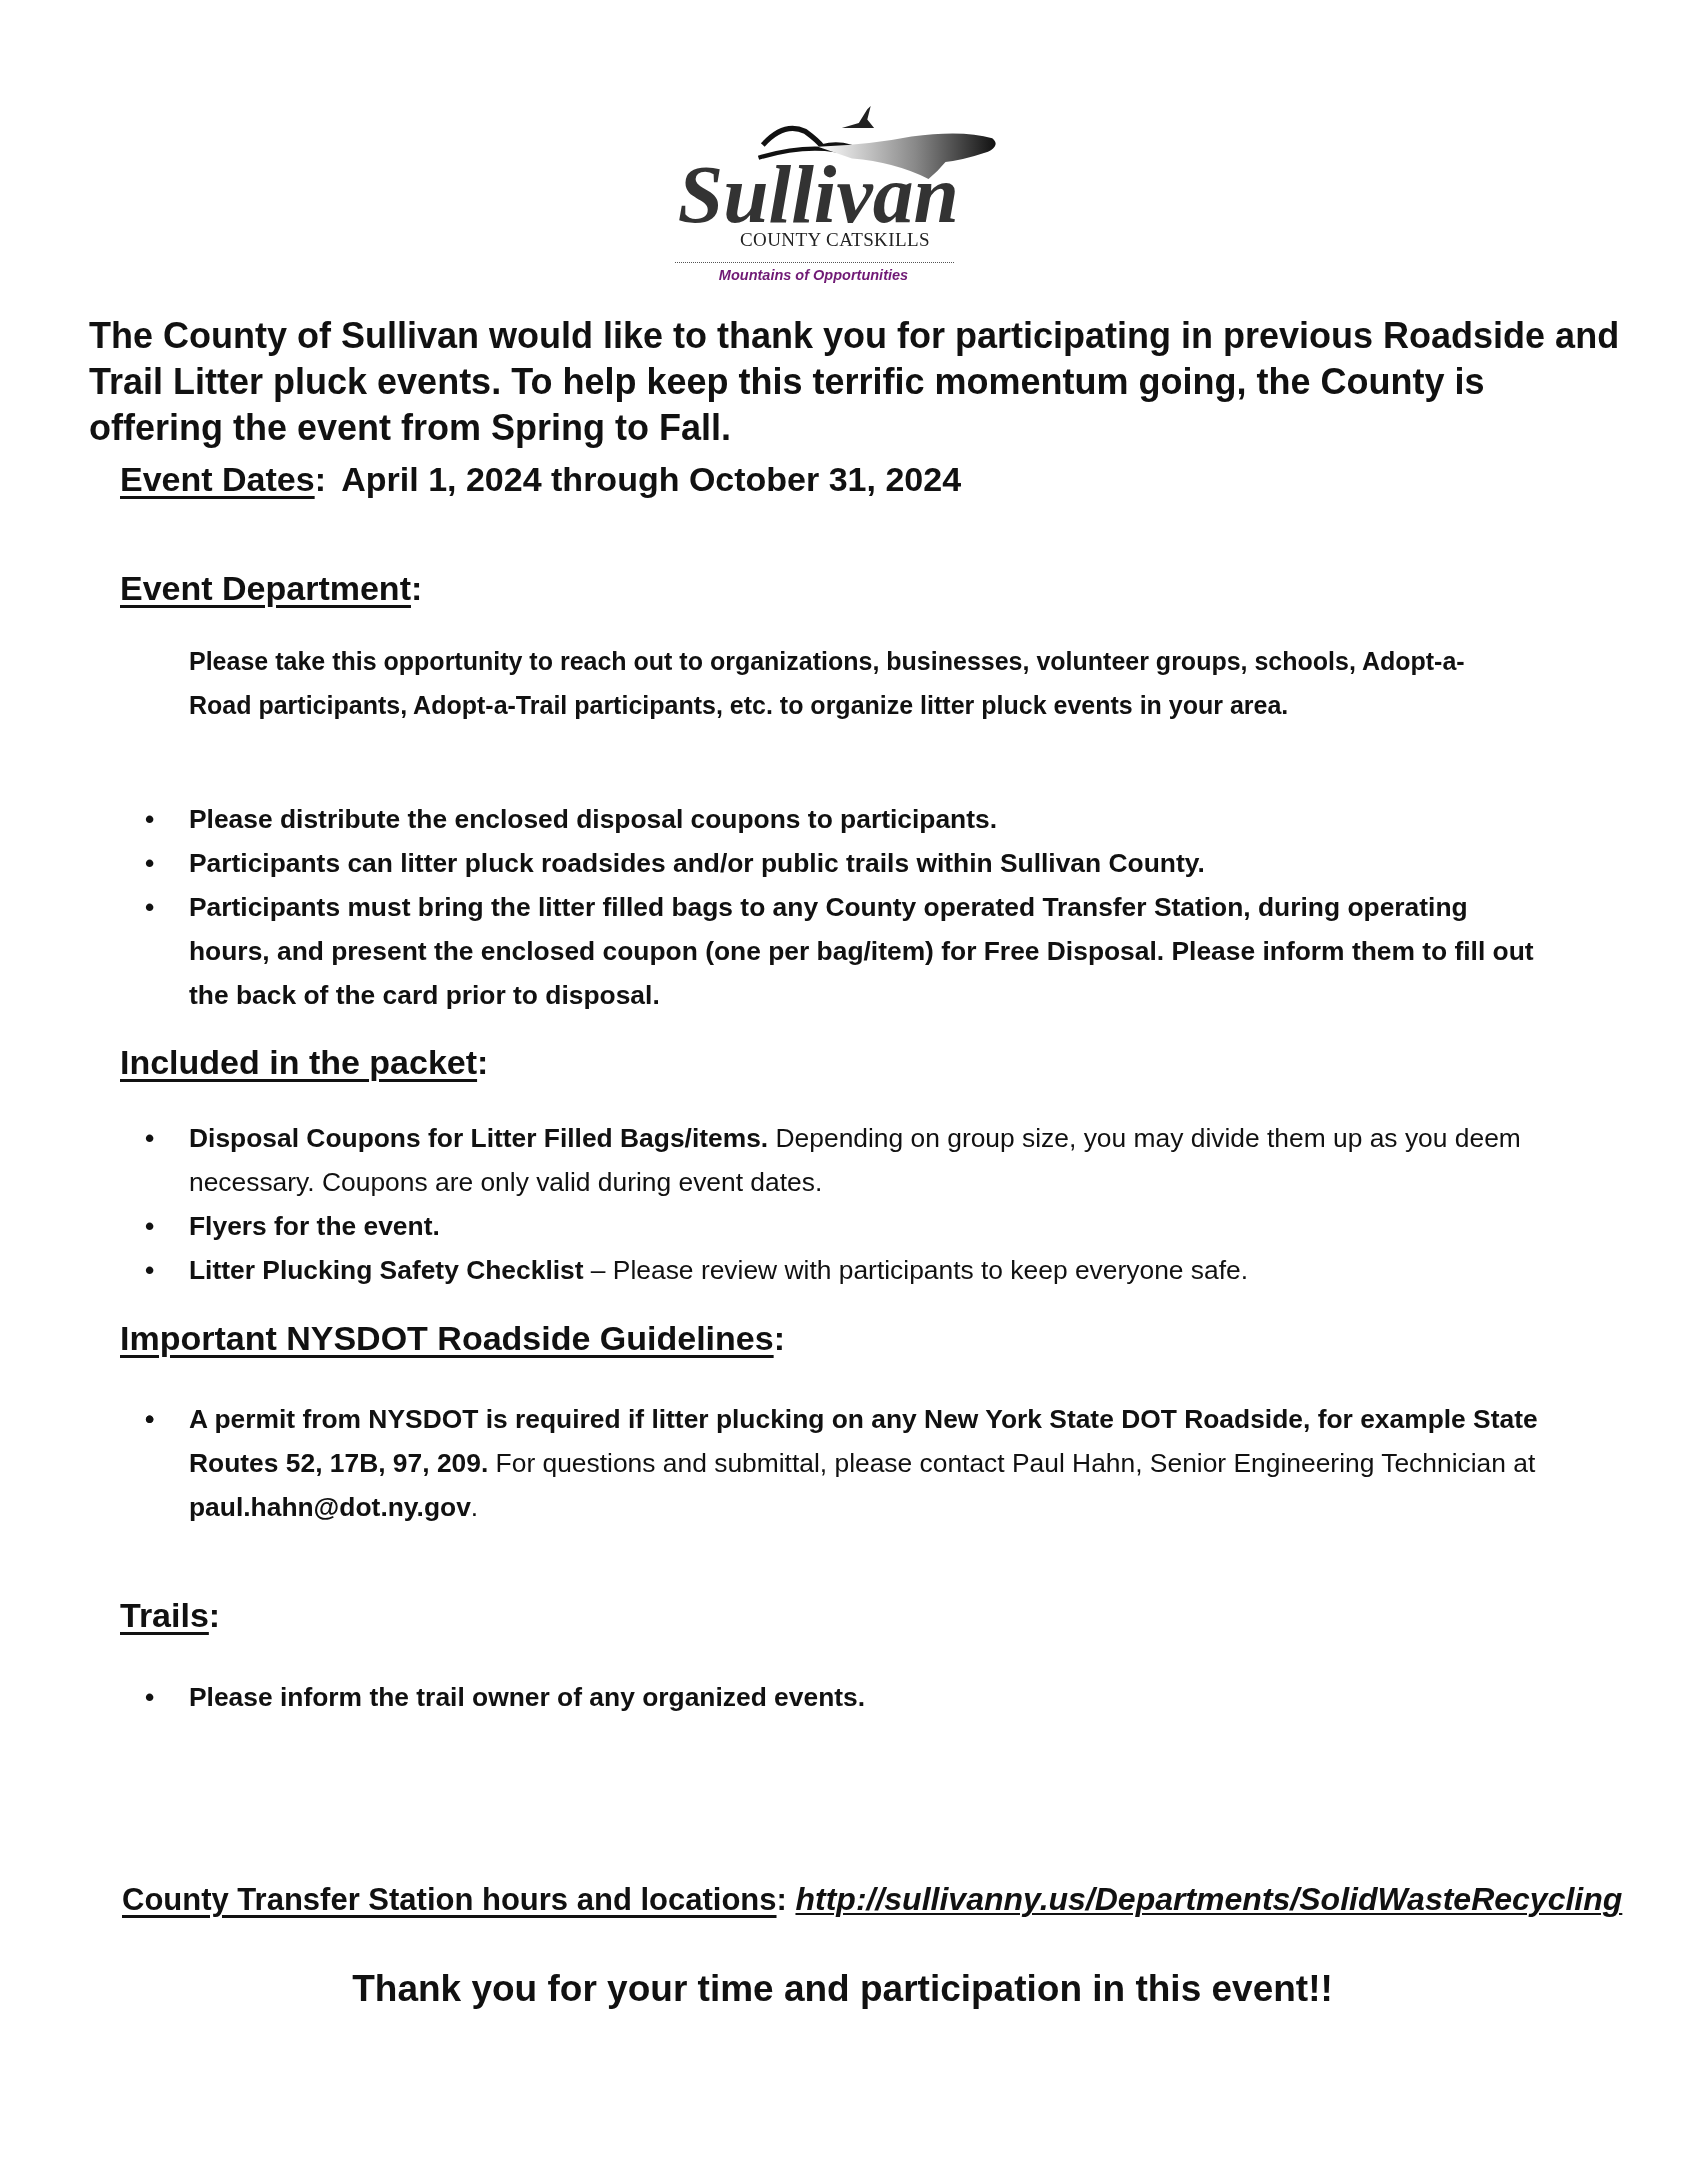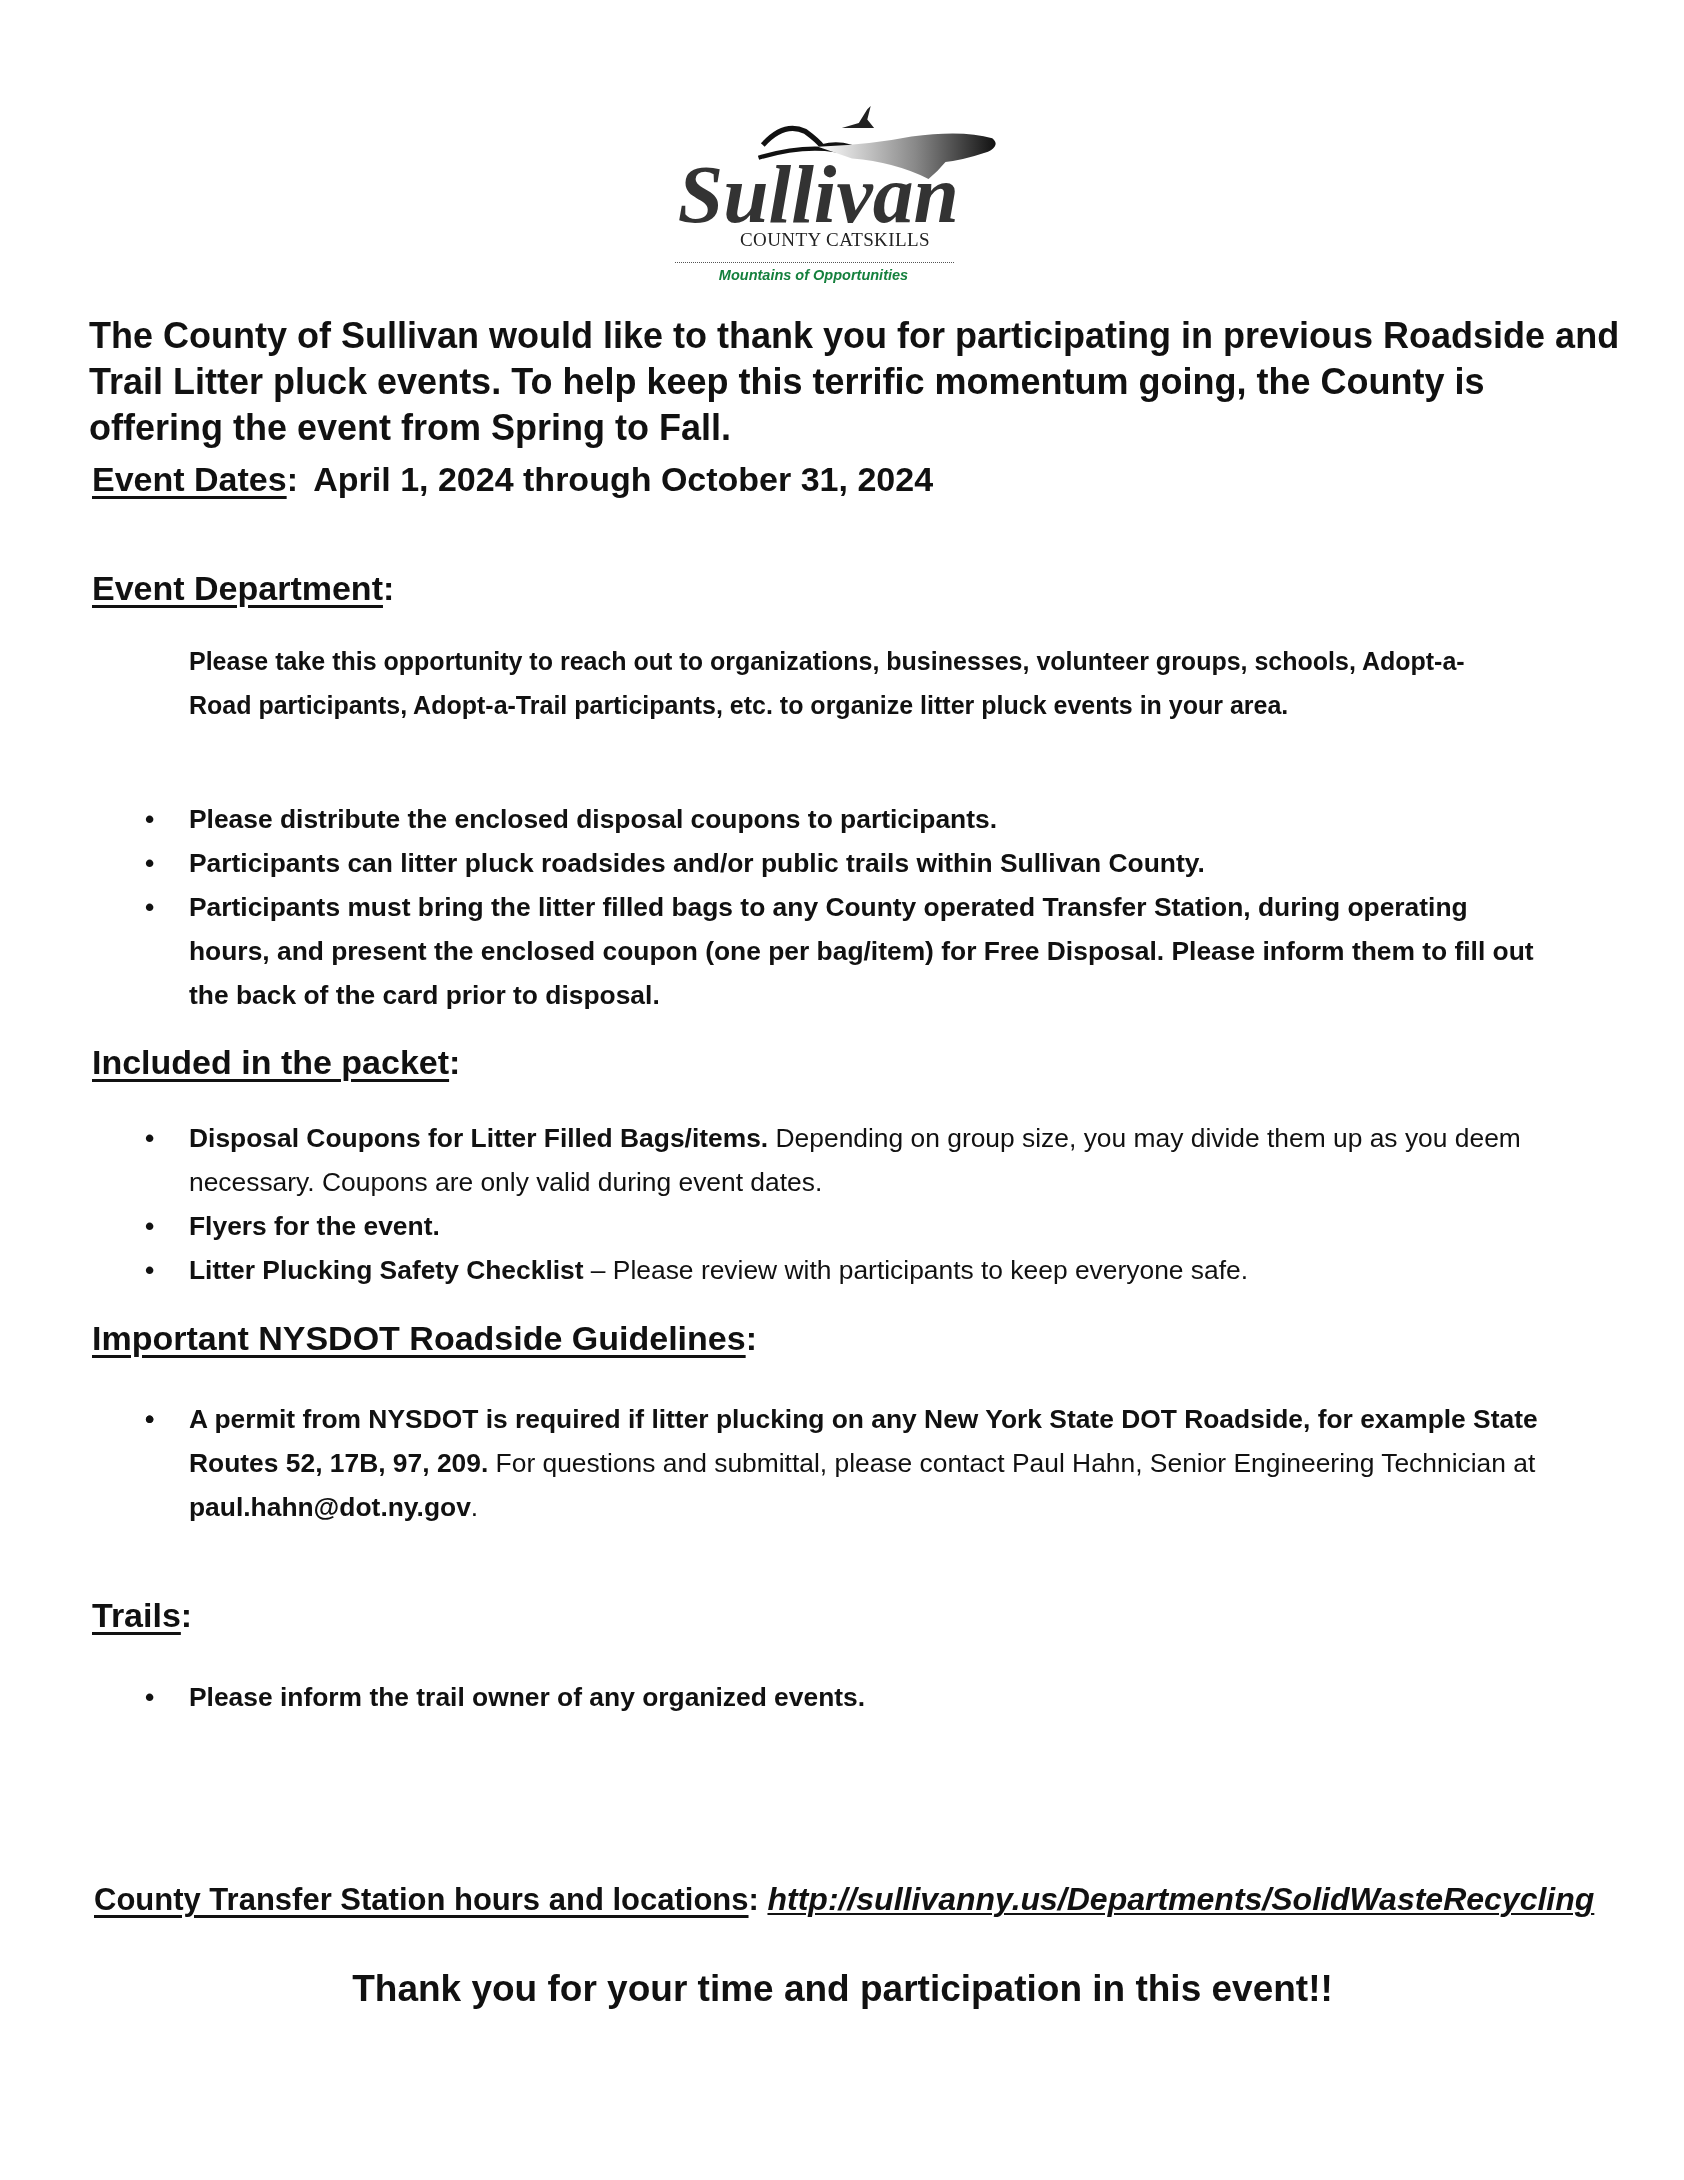--- a/index.html
+++ b/index.html
@@ -15,31 +15,31 @@
     .logo svg { position: absolute; left: 0; top: 0; }
     .logo-county {
       position: absolute; left: 0; width: 358px; top: 135px;
       font-family: "Liberation Serif", "DejaVu Serif", serif;
       font-size: 19px; letter-spacing: 0.4px; color: #222;
     }
     .logo-rule { position: absolute; left: 19px; width: 279px; top: 168px; border-top: 0.9px dotted #555; }
     .logo-tagline {
       position: absolute; left: 0; width: 315px; top: 173px;
       font-family: "Liberation Sans", sans-serif;
-      font-style: italic; font-weight: bold; font-size: 14.5px; color: #15803d;
+      font-style: italic; font-weight: bold; font-size: 14.5px; color: #701a75;
     }
 
     
     .txt { position: absolute; font-weight: bold; font-size: 36px; line-height: 46px; }
     .intro { left: 89px; top: 313px; width: 1533px; }
     .heading {
       position: absolute; font-weight: bold; font-size: 34px; left: 92px;
       white-space: nowrap;
     }
-    .heading .u { text-decoration: underline; text-decoration-thickness: 2.6px; text-underline-offset: 5.1px; }
+    .heading .u { text-decoration: underline; text-decoration-thickness: 2.6px; text-underline-offset: 5.1px; margin-left: 28px; }
     .dates-value { margin-left: 15.3px; }
 
     .para { position: absolute; font-weight: bold; font-size: 25px; line-height: 44px; }
     .ul { position: absolute; margin: 0; padding: 0; list-style: none; }
     .ul li { position: relative; padding-left: 44px; font-size: 26.4px; line-height: 44px; margin: 0 0 0 0; }
     .ul li .bullet {
       position: absolute; left: 0; top: 0; width: 34px; text-align: left; font-weight: bold;
     }
     .b { font-weight: bold; }
     .n { font-weight: normal; }

